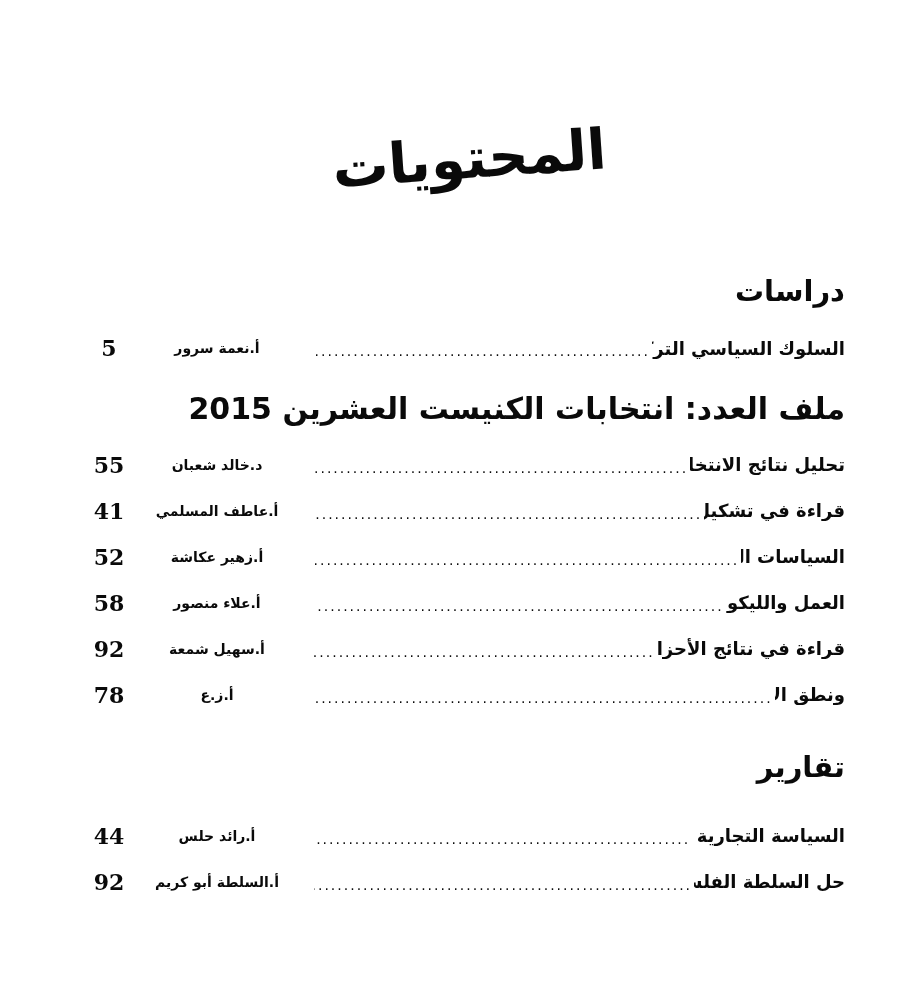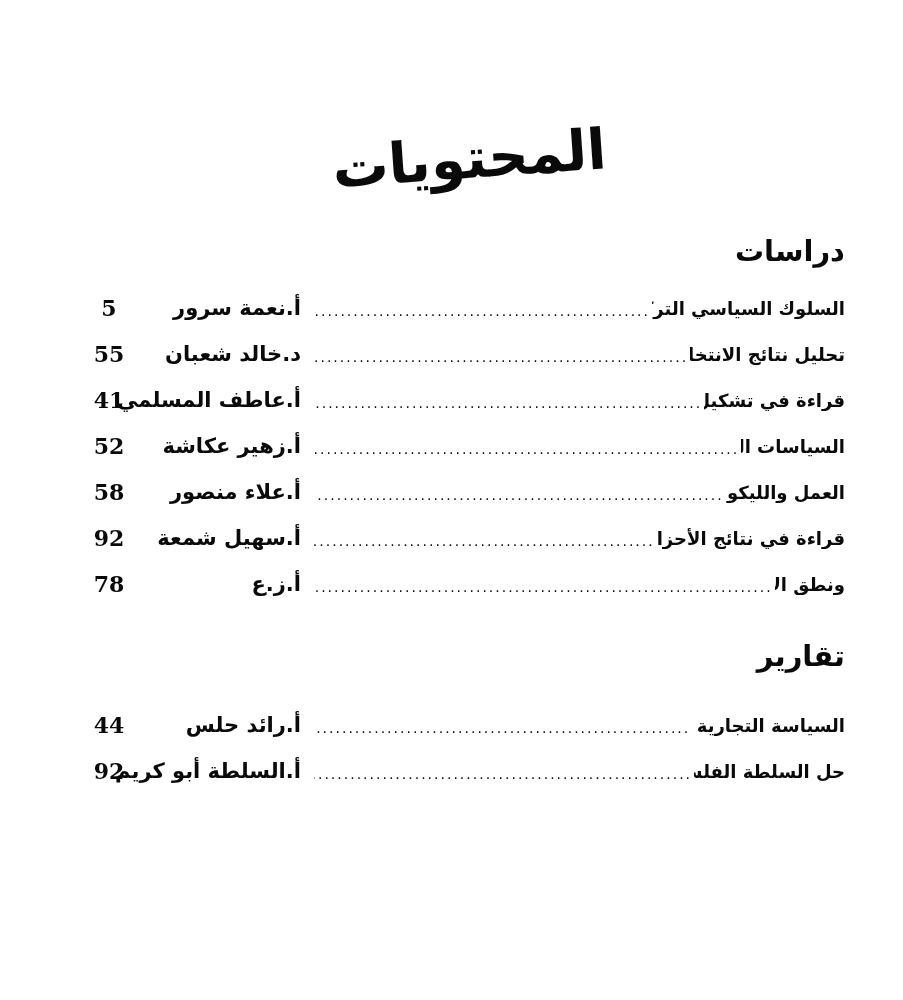--- a/index.html
+++ b/index.html
@@ -16,21 +16,21 @@
     transform:rotate(-4deg);
     letter-spacing:1px;
   }
 
   .section-heading {
     text-align:right;
     font-weight:bold;
     font-size:29px;
     line-height:1.35;
   }
-  .sh-first  { margin-top:36px; margin-bottom:14px; }
+  .sh-first  { margin-top:76px; margin-bottom:14px; }
   .sh-mid    { margin-top:18px; margin-bottom:12px; font-size:30px; }
   .sh-last   { margin-top:30px; margin-bottom:26px; }
 
   .entry {
     display:flex;
     align-items:center;
     height:46px;
   }
   .entry-title {
     flex:0 1 auto;
@@ -49,24 +49,24 @@
     font-size:14px;
     letter-spacing:2px;
     transform:translateY(3px);
   }
   .leader::after {
     content:"..........................................................................................................................................................................";
   }
   .entry-author {
     flex:0 0 168px;
     width:168px;
-    text-align:right;
+    text-align:center;
     white-space:nowrap;
     font-weight:bold;
-    font-size:21px;
+    font-size:14px;
   }
   .entry-page {
     flex:0 0 48px;
     width:48px;
     text-align:center;
     font-family:"DejaVu Serif", serif;
     font-weight:bold;
     font-size:22px;
     direction:ltr;
   }
@@ -80,20 +80,21 @@
 
   <div class="section-heading sh-first">دراسات</div>
 
   <div class="entry">
     <span class="entry-title">السلوك السياسي التركي تجاه سوريا في ظل حكم حزب العدالة والتنمية</span>
     <span class="leader"></span>
     <span class="entry-author">أ.نعمة سرور</span>
     <span class="entry-page">5</span>
   </div>
 
+  <div class="section-heading sh-mid">ملف العدد: انتخابات الكنيست العشرين 2015</div>
 
   <div class="entry">
     <span class="entry-title">تحليل نتائج الانتخابات الإسرائيلية للكنيست العشرين</span>
     <span class="leader"></span>
     <span class="entry-author">د.خالد شعبان</span>
     <span class="entry-page">55</span>
   </div>
 
   <div class="entry">
     <span class="entry-title">قراءة في تشكيل الحكومة الإسرائيلية الجديدة</span>

